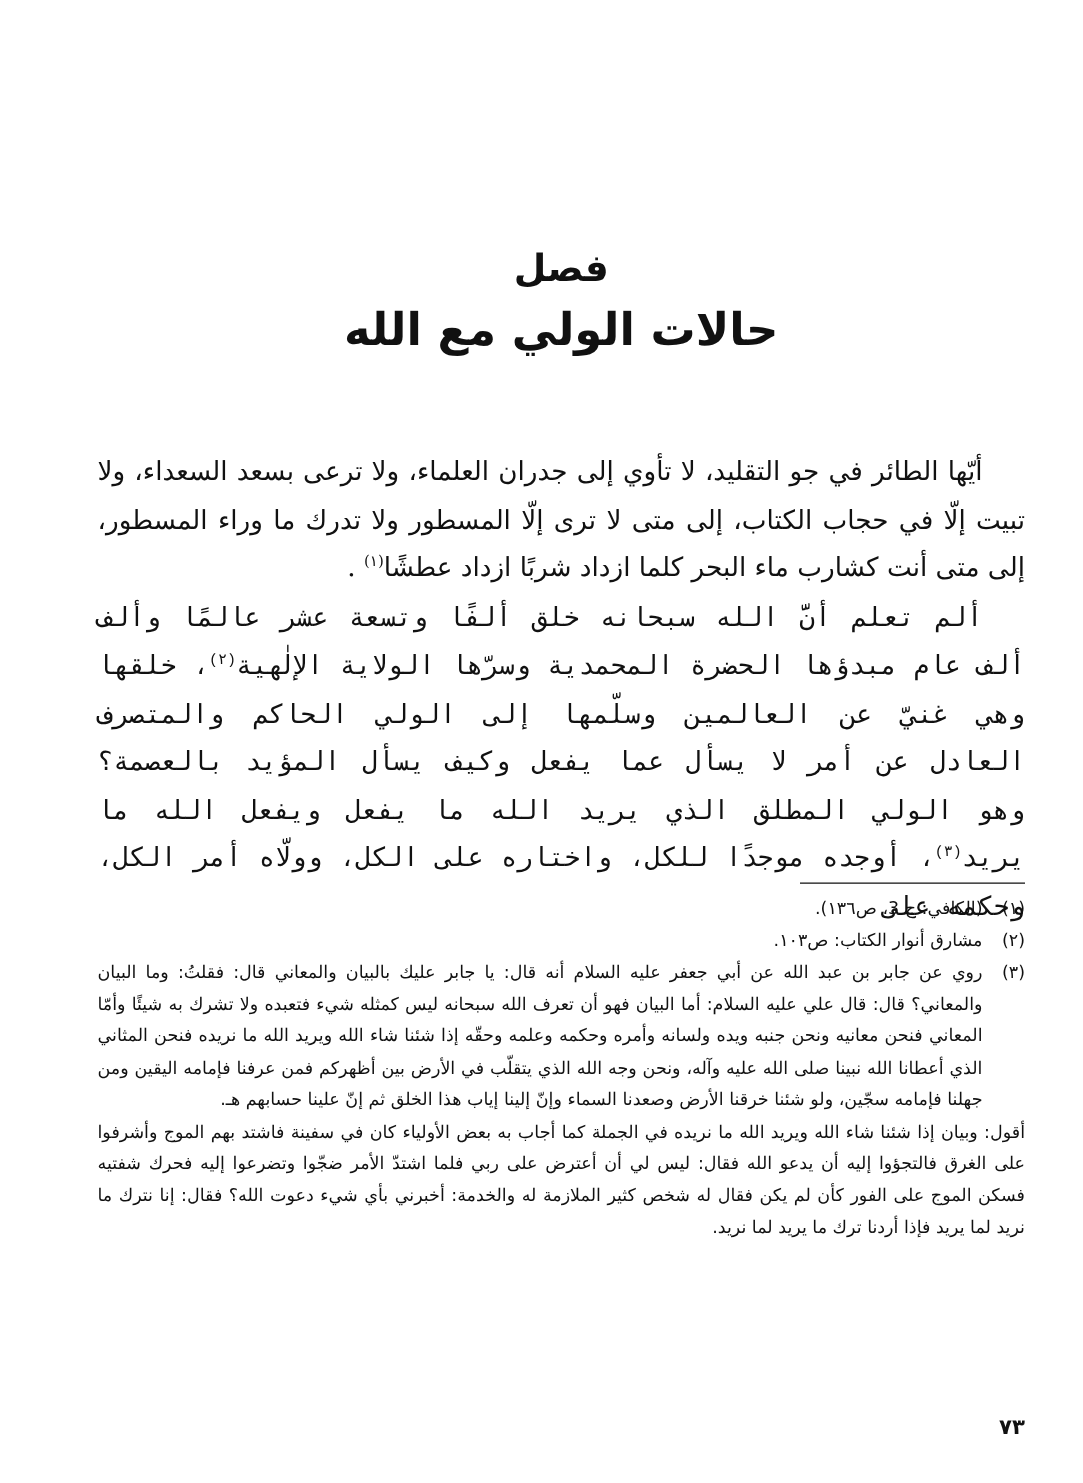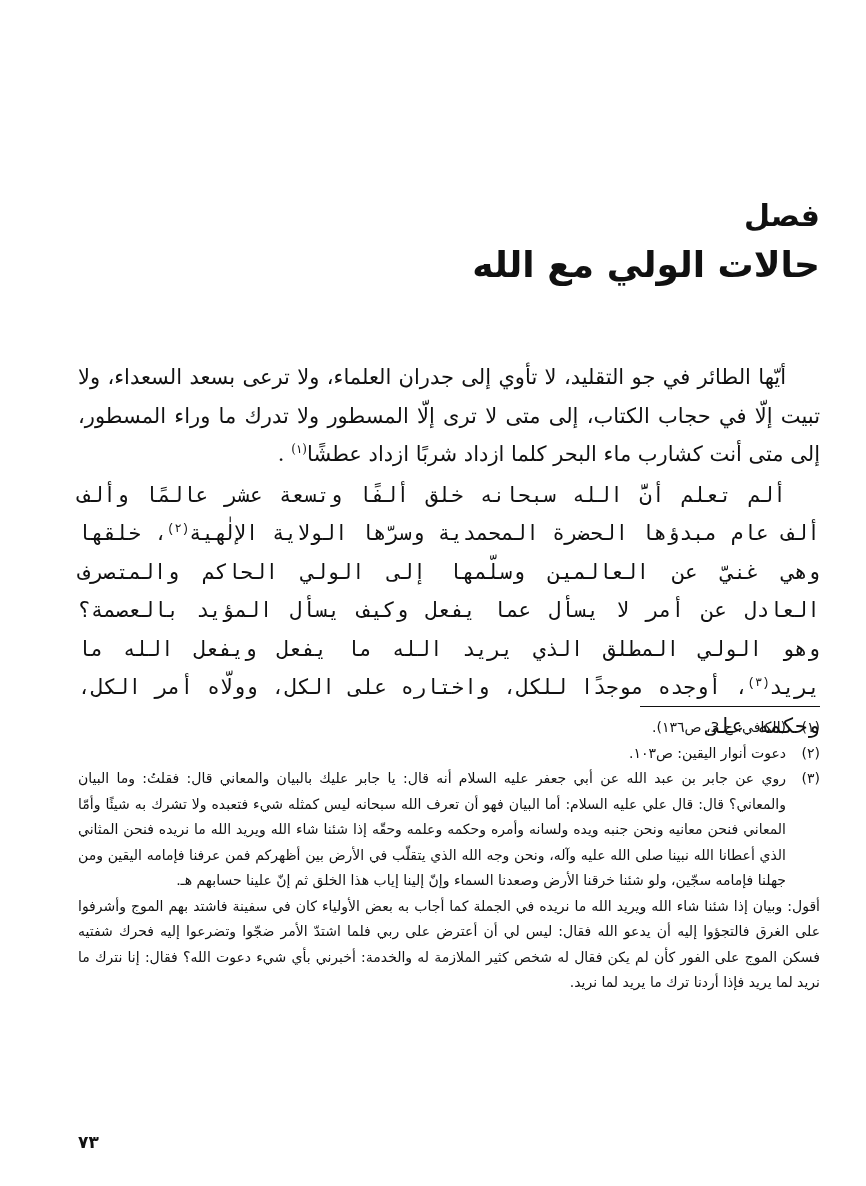--- a/index.html
+++ b/index.html
@@ -20,29 +20,31 @@
       left: 78px;
       right: 46px;
       top: 0;
       bottom: 0;
       direction: rtl;
     }
     .chapter-label {
       position: absolute;
       top: 196px;
       left: 0; right: 0;
+      text-align: center;
       font-family: "DejaVu Sans", sans-serif;
       font-weight: bold;
       font-size: 30px;
       line-height: 40px;
     }
     .chapter-title {
       position: absolute;
       top: 240px;
       left: 0; right: 0;
+      text-align: center;
       font-family: "DejaVu Sans", sans-serif;
       font-weight: bold;
       font-size: 36px;
       line-height: 50px;
     }
     .body-text {
       position: absolute;
       top: 358px;
       left: 0; right: 0;
       font-size: 21px;
@@ -92,21 +94,21 @@
     .fn-line {
       display: block;
     }
     .fn-note {
       text-align: justify;
     }
     .page-number {
       position: absolute;
       top: 1132px;
       left: 0; right: 0;
-      text-align: left;
+      text-align: right;
       font-family: "DejaVu Sans", sans-serif;
       font-weight: bold;
       font-size: 17px;
     }
   </style>
 </head>
 <body>
 
 <div class="page">
 
@@ -124,21 +126,21 @@
 
   <div class="separator"></div>
 
   <div class="footnotes">
     <div class="fn">
       <span class="fn-num">(١)</span>
       <span class="fn-line">(الكافي: ج 3، ص١٣٦).</span>
     </div>
     <div class="fn">
       <span class="fn-num">(٢)</span>
-      <span class="fn-line">دعوت أنوار اليقين: ص١٠٣.</span>
+      <span class="fn-line">مشارق أنوار الكتاب: ص١٠٣.</span>
     </div>
     <div class="fn">
       <span class="fn-num">(٣)</span>
       <span class="fn-line">روي عن جابر بن عبد الله عن أبي جعفر عليه السلام أنه قال: يا جابر عليك بالبيان والمعاني قال: فقلتُ: وما البيان والمعاني؟ قال: قال علي عليه السلام: أما البيان فهو أن تعرف الله سبحانه ليس كمثله شيء فتعبده ولا تشرك به شيئًا وأمّا المعاني فنحن معانيه ونحن جنبه ويده ولسانه وأمره وحكمه وعلمه وحقّه إذا شئنا شاء الله ويريد الله ما نريده فنحن المثاني الذي أعطانا الله نبينا صلى الله عليه وآله، ونحن وجه الله الذي يتقلّب في الأرض بين أظهركم فمن عرفنا فإمامه اليقين ومن جهلنا فإمامه سجّين، ولو شئنا خرقنا الأرض وصعدنا السماء وإنّ إلينا إياب هذا الخلق ثم إنّ علينا حسابهم هـ.</span>
     </div>
     <div class="fn-note">أقول: وبيان إذا شئنا شاء الله ويريد الله ما نريده في الجملة كما أجاب به بعض الأولياء كان في سفينة فاشتد بهم الموج وأشرفوا على الغرق فالتجؤوا إليه أن يدعو الله فقال: ليس لي أن أعترض على ربي فلما اشتدّ الأمر ضجّوا وتضرعوا إليه فحرك شفتيه فسكن الموج على الفور كأن لم يكن فقال له شخص كثير الملازمة له والخدمة: أخبرني بأي شيء دعوت الله؟ فقال: إنا نترك ما نريد لما يريد فإذا أردنا ترك ما يريد لما نريد.</div>
   </div>
 
   <div class="page-number">٧٣</div>
 </div>

